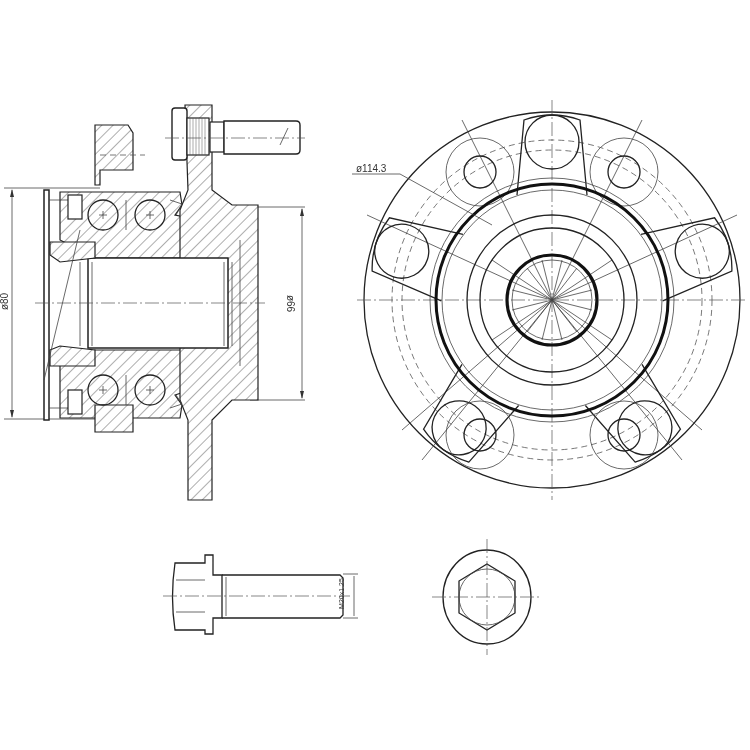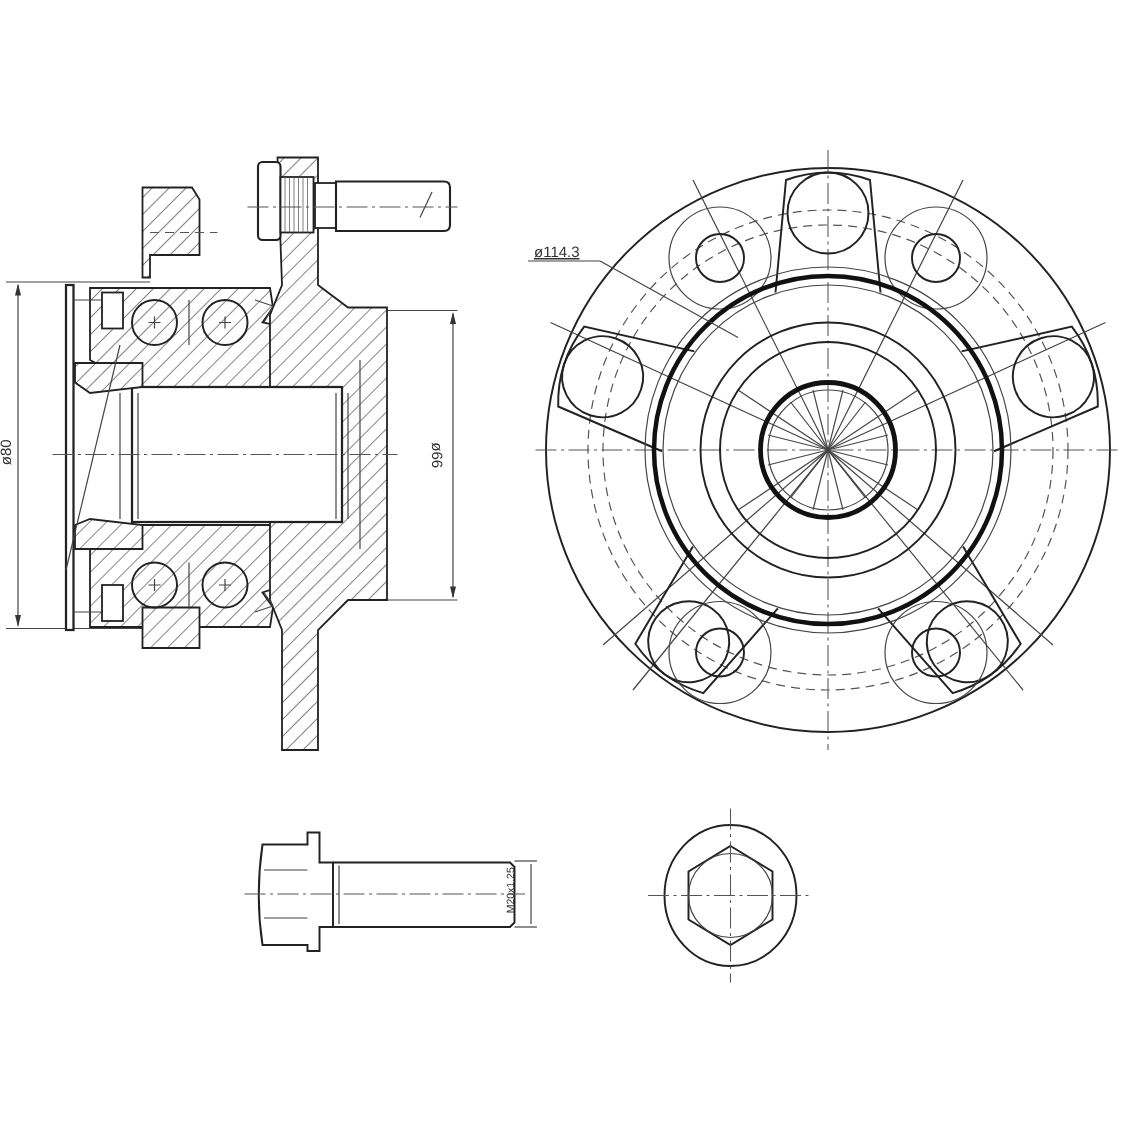--- a/index.html
+++ b/index.html
@@ -188,15 +188,15 @@
     <ellipse class="med" rx="44" ry="47"></ellipse>
     <polygon class="med" points="0,-33 28,-16 28,16 0,33 -28,16 -28,-16"></polygon>
     <circle class="thin" r="28"></circle>
     <line class="center" x1="-55" y1="0" x2="55" y2="0"></line>
     <line class="center" x1="0" y1="-58" x2="0" y2="58"></line>
   </g>
 </svg>
 
 <span class="lbl" style="left:-4px;top:296px;transform:rotate(-90deg);">ø80</span>
 <span class="lbl" style="left:282px;top:298px;transform:rotate(90deg);">ø66</span>
-<span class="lbl" style="left:356px;top:163px;text-decoration:underline;">ø114.3</span>
+<span class="lbl" style="left:356px;top:163px;">ø114.3</span>
 <span class="lbl" style="left:326px;top:590px;font-size:7px;transform:rotate(-90deg);">M20x1.25</span>
 </div>
 
 </body></html>

